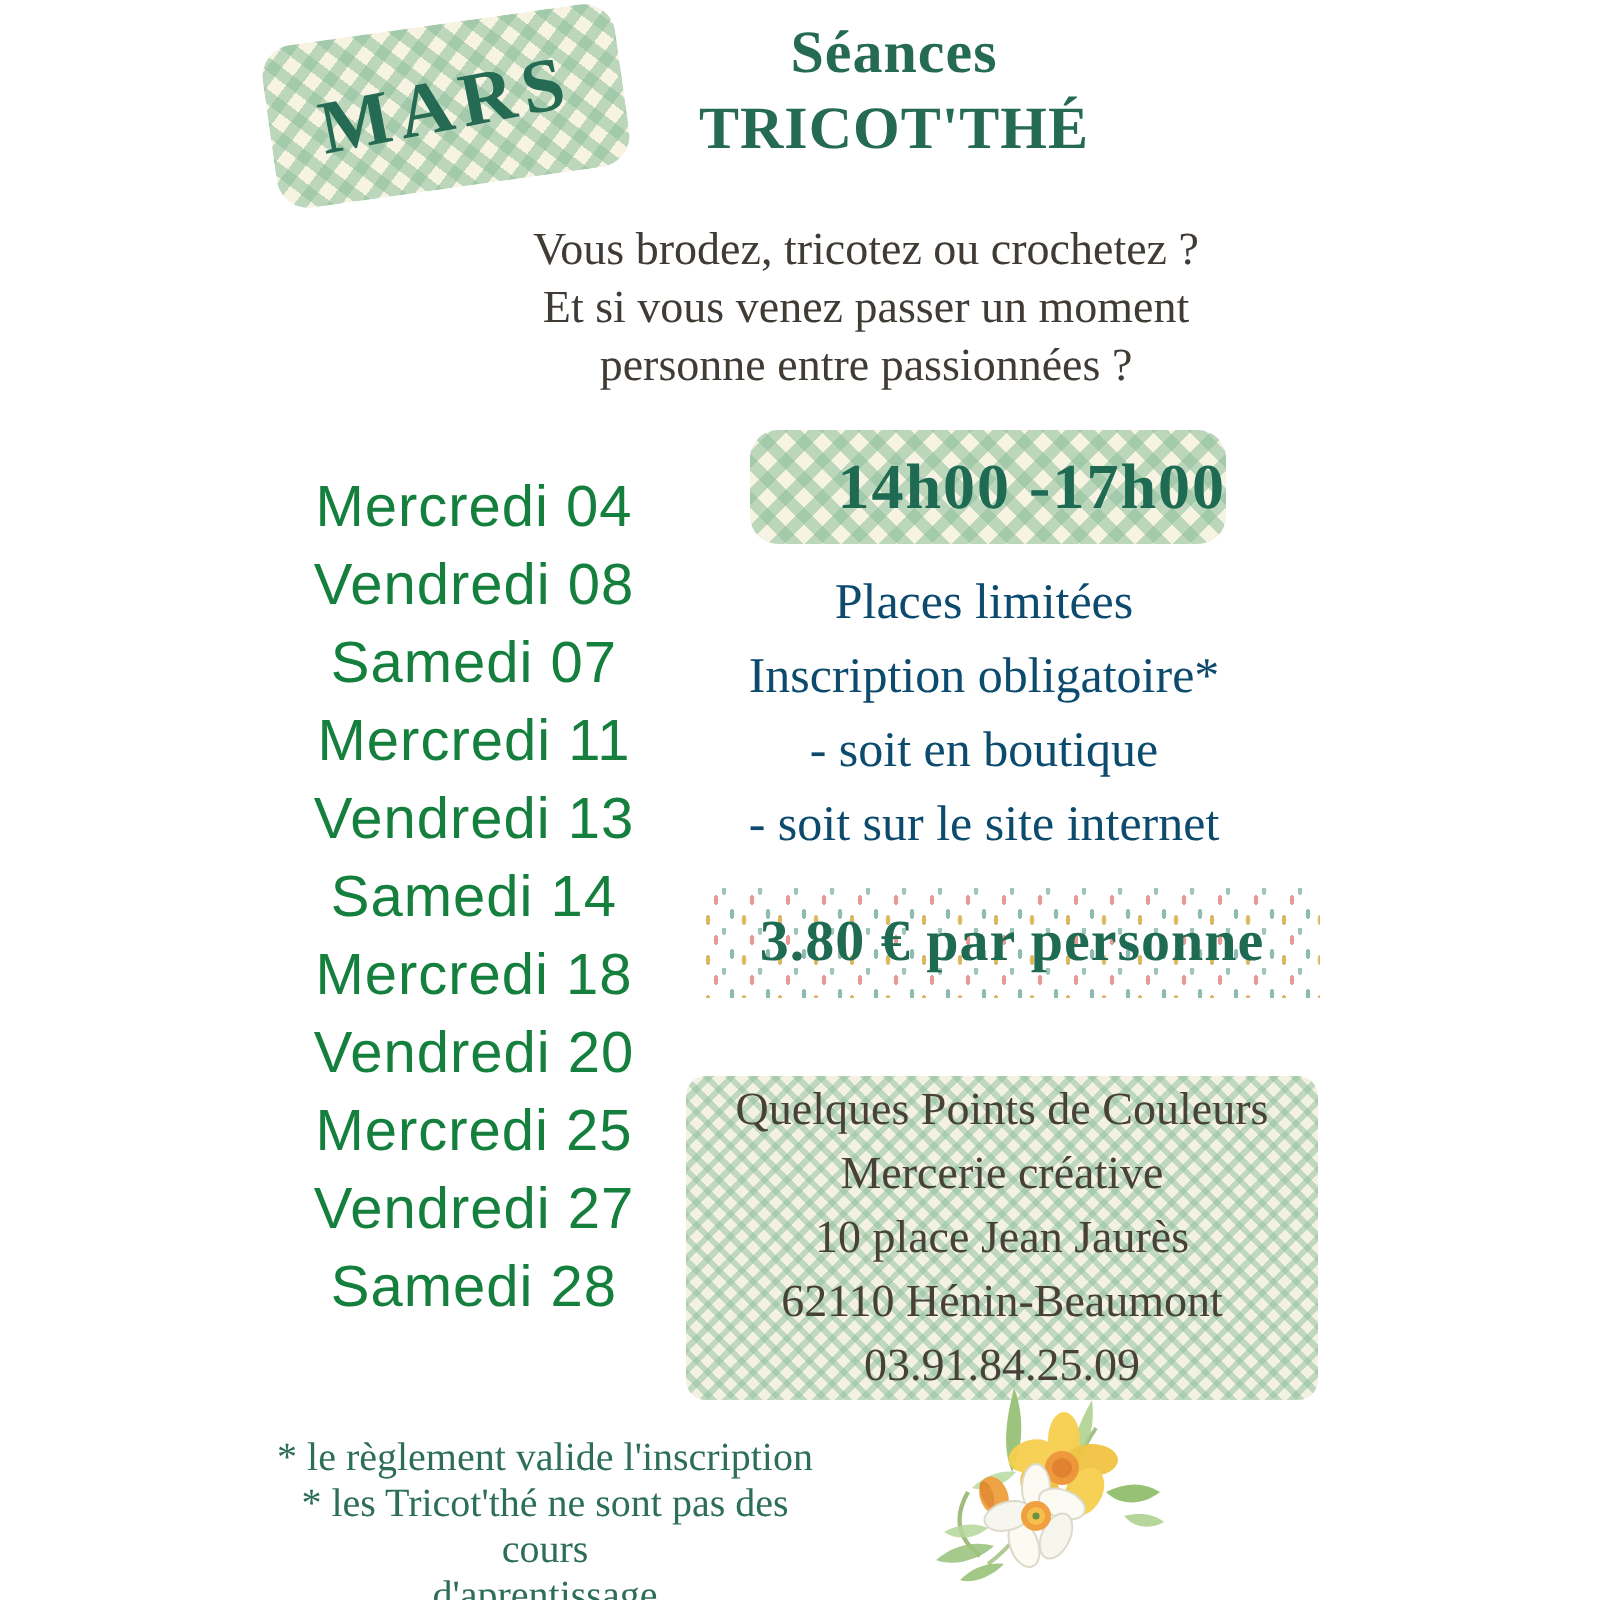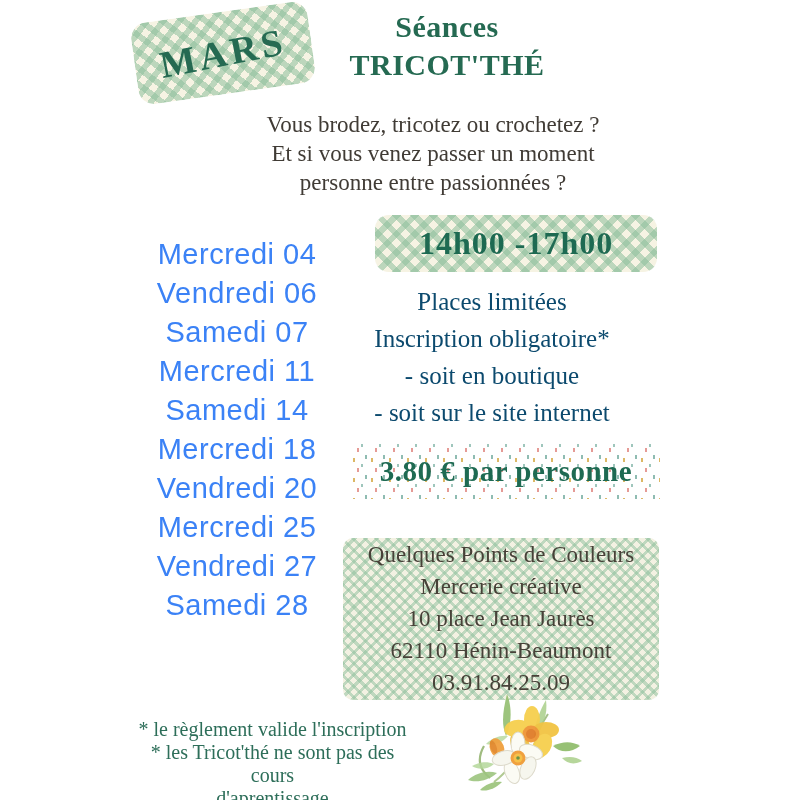--- a/index.html
+++ b/index.html
@@ -43,25 +43,25 @@
     position:absolute;left:277px;top:8px;width:340px;text-align:center;
     font-size:30px;line-height:38px;font-weight:700;color:#256a52;letter-spacing:0.5px;
   }
   .intro{
     position:absolute;left:245px;top:110px;width:340px;text-align:center;
     font-size:23px;line-height:29px;color:#403b35;margin-left:18px;
   }
   .dates{
     position:absolute;left:112px;top:235px;width:250px;text-align:center;
     font-family:"Liberation Sans", sans-serif;font-weight:300;
-    font-size:29px;line-height:39px;color:#3b82f6;letter-spacing:0.5px;
+    font-size:29px;line-height:39px;color:#15803d;letter-spacing:0.5px;
   }
   .time-box{
     position:absolute;left:375px;top:215px;width:238px;height:57px;border-radius:14px;
-    display:flex;align-items:center;justify-content:flex-start;padding-left:44px;
+    display:flex;align-items:center;justify-content:flex-end;
   }
   .time-box span{font-size:32px;font-weight:700;color:#1e6a52;letter-spacing:1px;}
   .registration{
     position:absolute;left:337px;top:283px;width:310px;text-align:center;
     font-size:25px;line-height:37px;color:#0c4a6e;
   }
   .price-box{
     position:absolute;left:352px;top:444px;width:308px;height:55px;
     display:flex;align-items:center;justify-content:center;
   }
@@ -92,23 +92,24 @@
   </div>
 
   <div class="intro">
     <div>Vous brodez, tricotez ou crochetez ?</div>
     <div>Et si vous venez passer un moment</div>
     <div>personne entre passionnées ?</div>
   </div>
 
   <div class="dates">
     <div>Mercredi 04</div>
-    <div>Vendredi 06</div>
+    <div>Vendredi 08</div>
     <div>Samedi 07</div>
     <div>Mercredi 11</div>
+    <div>Vendredi 13</div>
     <div>Samedi 14</div>
     <div>Mercredi 18</div>
     <div>Vendredi 20</div>
     <div>Mercredi 25</div>
     <div>Vendredi 27</div>
     <div>Samedi 28</div>
   </div>
 
   <div class="time-box gingham">
     <span>14h00 -17h00</span>

